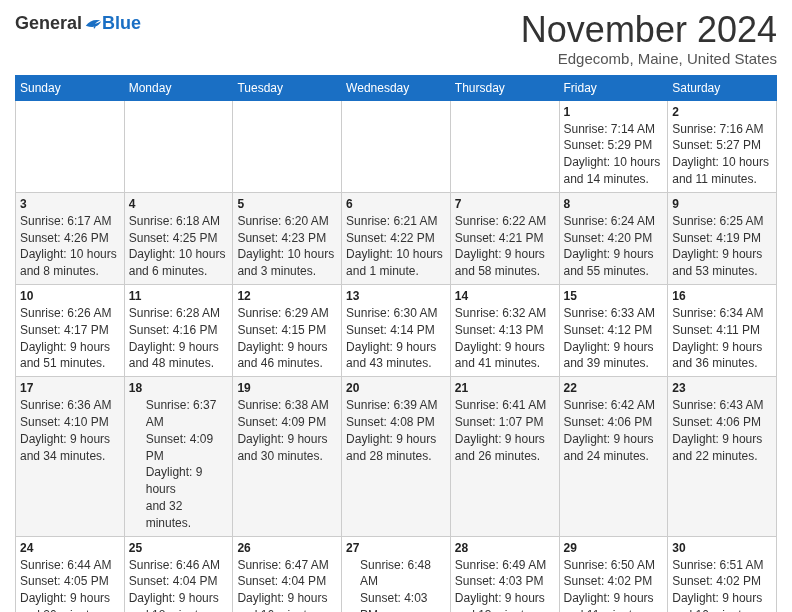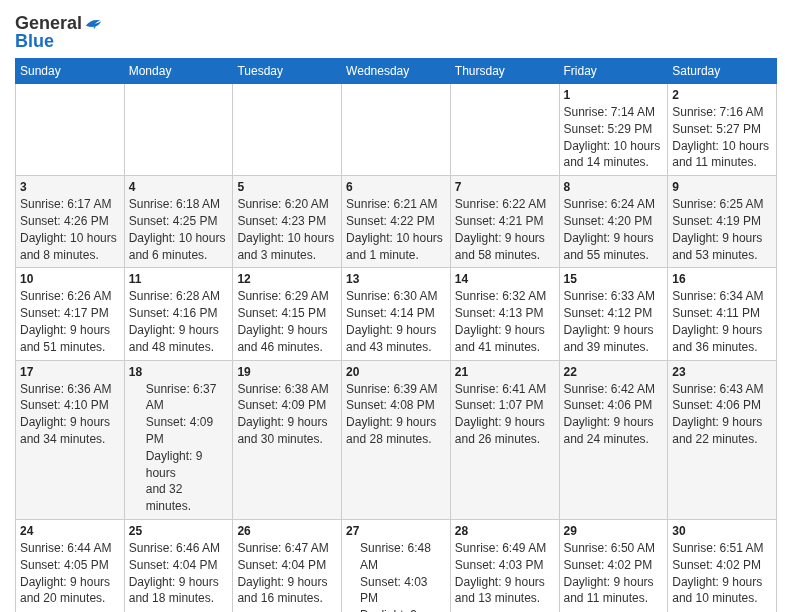--- a/index.html
+++ b/index.html
@@ -16,21 +16,20 @@
       padding: 10px 15px 10px 15px;
     }
     .header {
       display: flex;
       align-items: flex-start;
       justify-content: space-between;
       margin-bottom: 8px;
     }
     .logo {
       display: flex;
-      flex-direction: column;
       align-items: flex-start;
       padding-top: 4px;
     }
     .logo-general {
       font-size: 18px;
       font-weight: bold;
       color: #333;
       line-height: 1;
     }
     .logo-blue {
@@ -113,20 +112,24 @@
     <div class="logo">
       <div class="logo-text-row">
         <span class="logo-general">General</span>
         <svg class="logo-bird" viewBox="0 0 20 14" fill="none">
           <path d="M2 10 Q8 2 18 4 Q14 6 12 8 Q16 7 19 5 Q17 10 12 11 Q8 12 2 10Z" fill="#1a6fc4"></path>
           <path d="M12 8 Q13 11 11 13" stroke="#1a6fc4" stroke-width="1.2" fill="none"></path>
         </svg>
       </div>
       <span class="logo-blue">Blue</span>
     </div>
+    <div class="title-block">
+      <div class="month-title">November 2024</div>
+      <div class="location-title">Edgecomb, Maine, United States</div>
+    </div>
   </div>
 
   <table class="calendar">
     <thead>
       <tr>
       <th>Sunday</th>
           <th>Monday</th>
           <th>Tuesday</th>
           <th>Wednesday</th>
           <th>Thursday</th>

